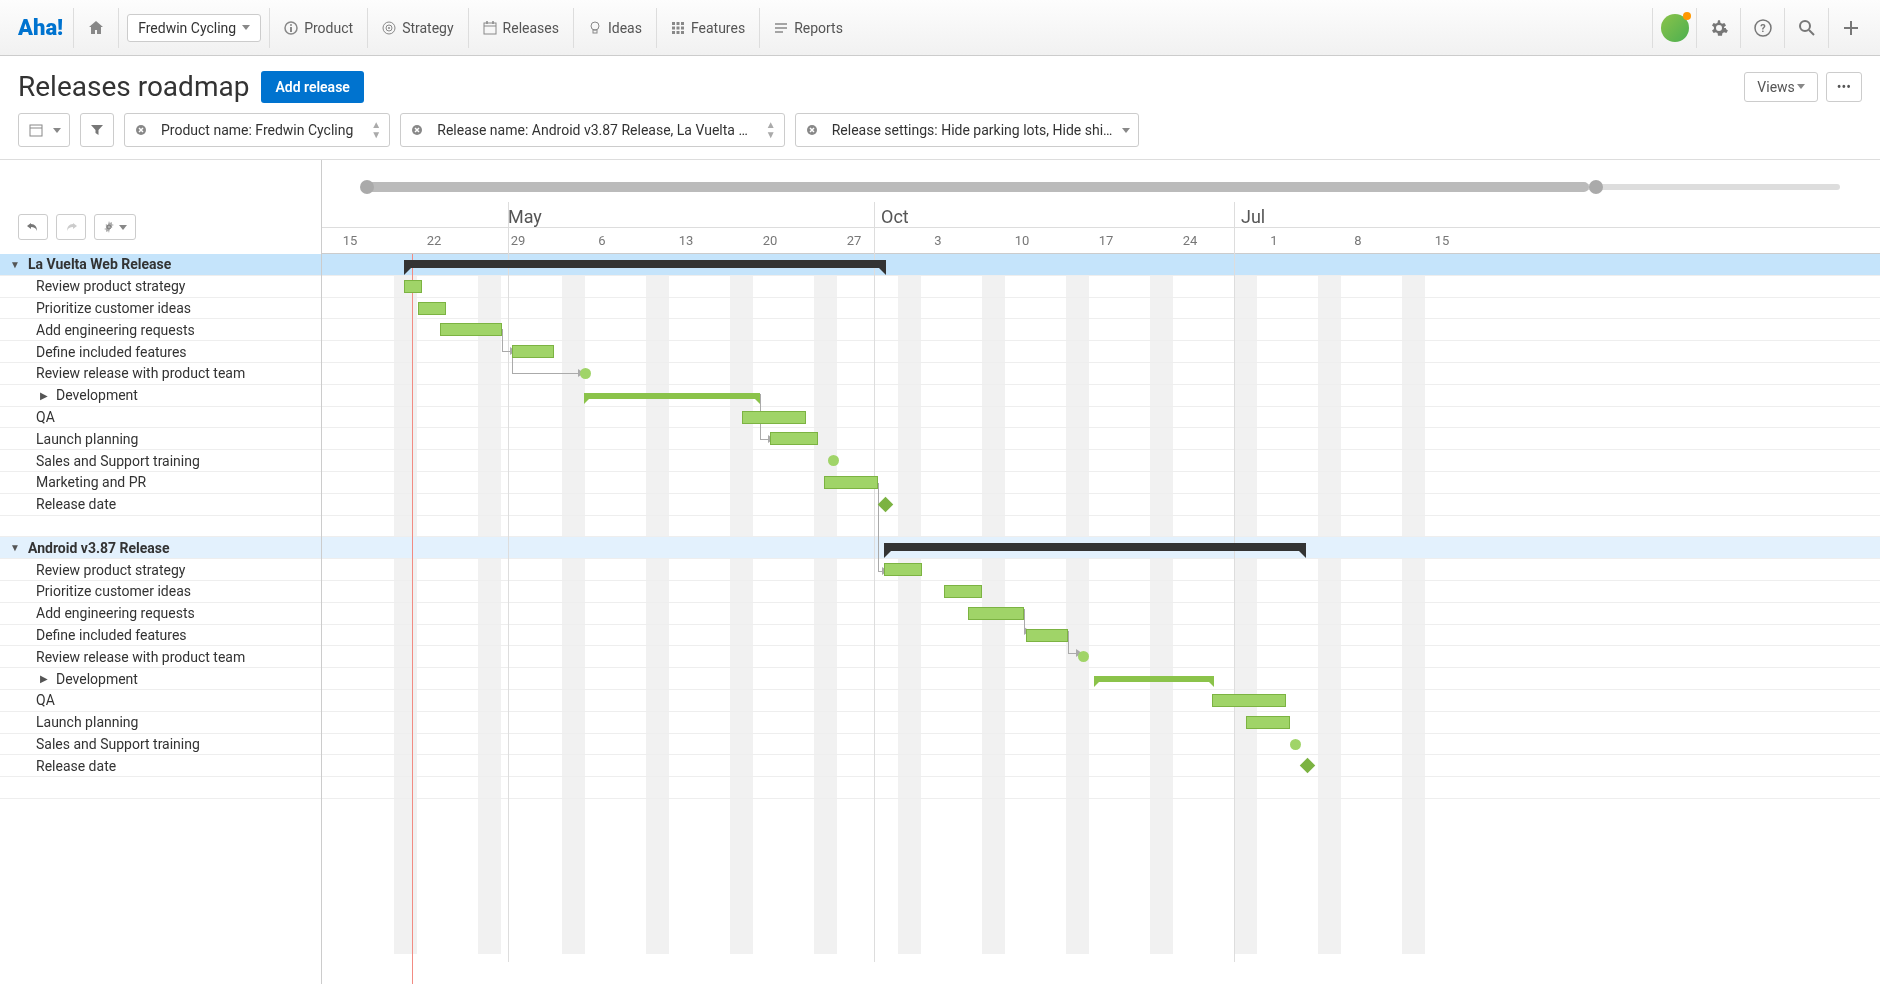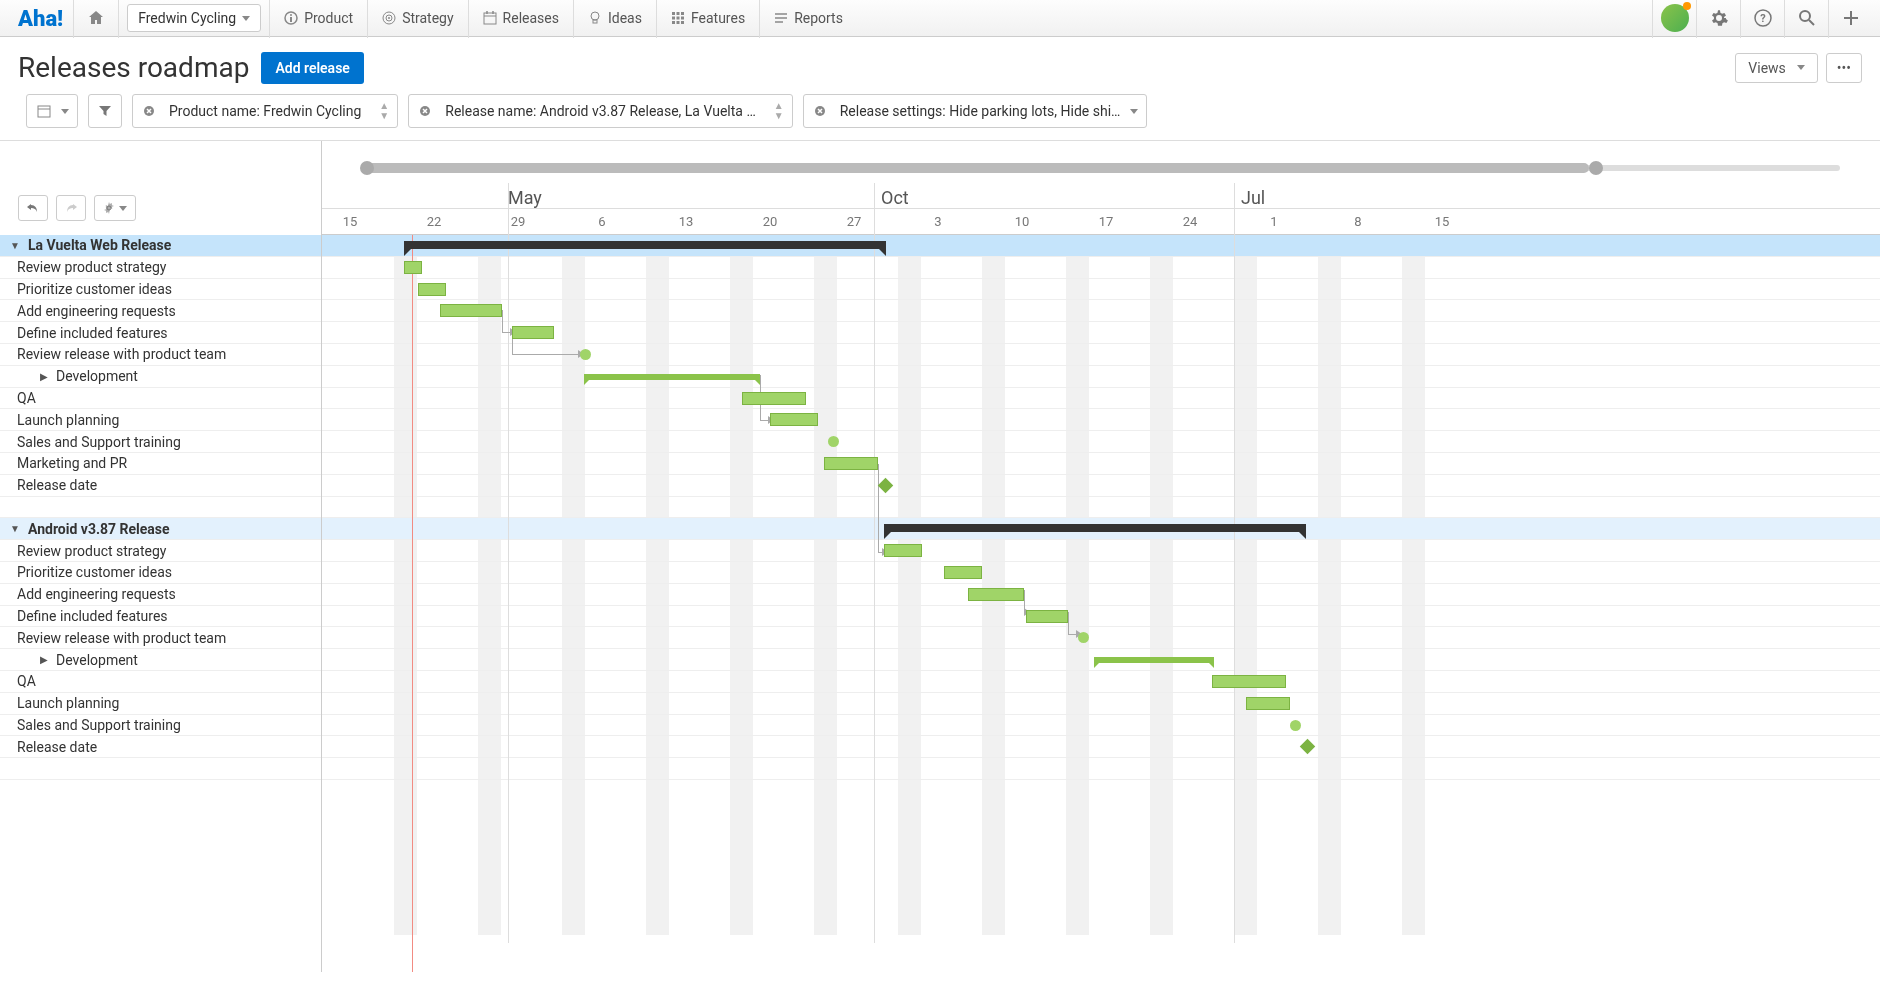--- a/index.html
+++ b/index.html
@@ -1,45 +1,45 @@
 <!DOCTYPE html>
 <html><head>
 <meta charset="utf-8">
 <style>
 *{box-sizing:border-box;margin:0;padding:0;font-family:-apple-system,BlinkMacSystemFont,"Segoe UI",Roboto,sans-serif;}
 body{background:#fff;color:#333;font-size:14px;overflow:hidden;}
-.topnav{height:37px;background:linear-gradient(#fdfdfd,#f1f1f1);border-bottom:1px solid #ccc;display:flex;align-items:center;padding:0 8px;}
+.topnav{height:56px;background:linear-gradient(#fdfdfd,#f1f1f1);border-bottom:1px solid #ccc;display:flex;align-items:center;padding:0 8px;}
 .brand{font-weight:900;font-size:22px;color:#0073cf;padding:0 10px;cursor:pointer;}
 .navsep{width:1px;height:40px;background:#ddd;}
 .navbtn{height:40px;display:flex;align-items:center;padding:0 14px;color:#555;cursor:pointer;gap:6px;}
 .navbtn .ico{color:#888;}
 .prodsel{height:28px;background:#fff;border:1px solid #ccc;border-radius:3px;display:flex;align-items:center;padding:0 10px;margin:0 8px;cursor:pointer;gap:6px;}
 .caret-down{width:0;height:0;border-left:4px solid transparent;border-right:4px solid transparent;border-top:5px solid #888;}
 .navright{margin-left:auto;display:flex;align-items:center;}
 .navico{width:44px;height:40px;display:flex;align-items:center;justify-content:center;color:#777;cursor:pointer;border-left:1px solid #ddd;}
 .avatar{width:28px;height:28px;border-radius:50%;background:linear-gradient(135deg,#8bc34a,#4caf50);position:relative;}
 .avatar::after{content:"";position:absolute;top:-2px;right:-2px;width:8px;height:8px;background:#ff9800;border-radius:50%;}
 .header{padding:14px 18px 10px;display:flex;align-items:center;gap:12px;}
 .header h1{font-size:28px;font-weight:400;color:#333;}
 .btn-primary{background:#0073cf;color:#fff;border:none;border-radius:3px;padding:8px 14px;font-size:14px;font-weight:600;cursor:pointer;}
 .header-right{margin-left:auto;display:flex;gap:8px;}
-.btn-outline{background:#fff;border:1px solid #ccc;border-radius:3px;padding:6px 12px;font-size:14px;cursor:pointer;display:flex;align-items:center;gap:11px;color:#555;}
-.filters{padding:0 26px 12px;display:flex;gap:10px;align-items:center;}
+.btn-outline{background:#fff;border:1px solid #ccc;border-radius:3px;padding:6px 12px;font-size:14px;cursor:pointer;display:flex;align-items:center;gap:2px;color:#555;}
+.filters{padding:0 18px 12px;display:flex;gap:10px;align-items:center;}
 .filterbox{border:1px solid #ccc;border-radius:3px;background:#fff;display:flex;align-items:center;height:34px;}
 .filterbox .ico{padding:0 10px;color:#888;cursor:pointer;}
 .filterbox .lbl{padding:0 10px 0 4px;color:#333;white-space:nowrap;}
 .filterbox .sort{padding:0 8px;color:#aaa;font-size:10px;line-height:1;cursor:pointer;}
 .squarebtn{width:34px;height:34px;border:1px solid #ccc;border-radius:3px;background:#fff;display:flex;align-items:center;justify-content:center;color:#777;cursor:pointer;}
 .content{position:relative;border-top:1px solid #ddd;height:832px;}
 .leftpanel{position:absolute;left:0;top:0;width:322px;height:100%;border-right:1px solid #ccc;background:#fff;}
 .rowspane{position:absolute;top:94px;left:0;right:0;}
 .leftctrl{position:absolute;top:54px;left:18px;display:flex;gap:8px;}
 .smallbtn{height:26px;border:1px solid #ccc;border-radius:3px;background:#fff;display:flex;align-items:center;padding:0 8px;color:#777;cursor:pointer;gap:4px;}
 .smallbtn.disabled{color:#ccc;cursor:default;}
-.row{height:21.8px;display:flex;align-items:center;padding-left:17px;font-size:14px;color:#333;border-bottom:1px solid #eee;}
+.row{height:21.8px;display:flex;align-items:center;padding-left:36px;font-size:14px;color:#333;border-bottom:1px solid #eee;}
 .row.relrow{background:#c5e4fb;font-weight:700;padding-left:10px;gap:6px;}
 .row.relrow.second{background:#e3f1fd;}
 .row .chev{font-size:10px;color:#555;cursor:pointer;width:12px;}
 .row.sub{padding-left:40px;}
 .rightpanel{position:absolute;left:322px;right:0;top:0;height:100%;overflow:hidden;}
 .scrollbar{position:absolute;top:22px;left:40px;right:40px;height:10px;}
 .scrolltrack{height:6px;background:#ddd;border-radius:3px;position:relative;top:2px;}
 .scrollthumb{position:absolute;height:10px;background:#bbb;border-radius:5px;top:0;}
 .scrollhandle{position:absolute;width:14px;height:14px;background:#aaa;border-radius:50%;top:-2px;cursor:pointer;}
 .months{position:absolute;top:42px;left:0;right:0;height:26px;border-bottom:1px solid #ddd;display:flex;}

